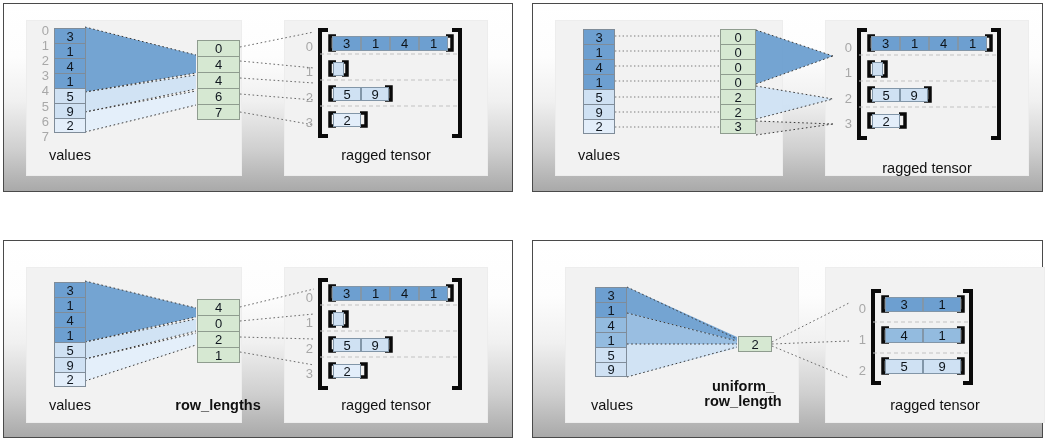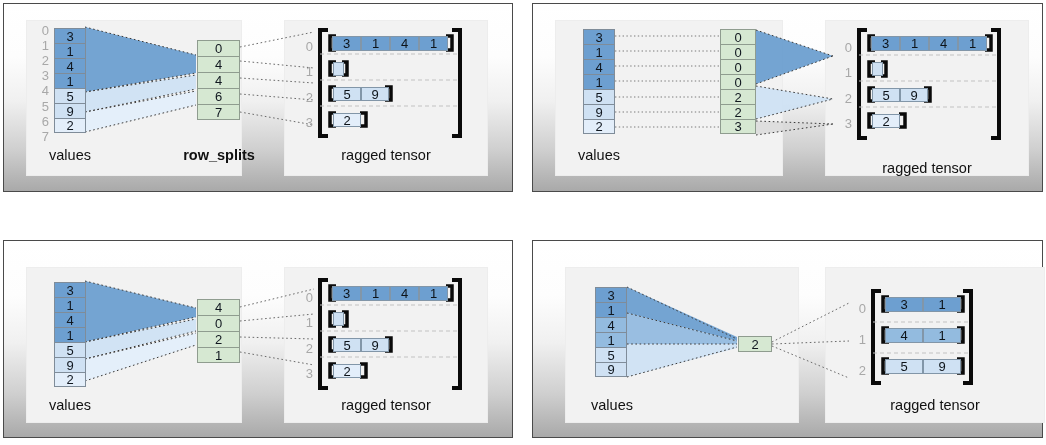--- a/index.html
+++ b/index.html
@@ -149,21 +149,20 @@
 
     <div class="col" style="left:193px;top:36px;width:43px;">
       <div class="gcell" style="height:16px;">0</div>
       <div class="gcell" style="height:16px;">4</div>
       <div class="gcell" style="height:16px;">4</div>
       <div class="gcell" style="height:16px;">6</div>
       <div class="gcell last" style="height:16px;">7</div>
     </div>
 
     <div class="cap" style="left:28px;top:144px;width:76px;">values</div>
-    <div class="cap b" style="left:140px;top:144px;width:150px;">row_splits</div>
     <div class="cap" style="left:306px;top:144px;width:152px;">ragged tensor</div>
 
     <div class="rtbox" style="left:310px;top:24px;width:152px;height:110px;">
       <svg class="ov" width="152" height="112">
         <path d="M14,2 L6,2 L6,108 L14,108" stroke="#0a0a0a" stroke-width="4" fill="none"></path>
         <path d="M138,2 L146,2 L146,108 L138,108" stroke="#0a0a0a" stroke-width="4" fill="none"></path>
         <line x1="6" y1="26" x2="146" y2="26" stroke="#c2c2c2" stroke-width="1" stroke-dasharray="4,3"></line>
         <line x1="6" y1="52" x2="146" y2="52" stroke="#c2c2c2" stroke-width="1" stroke-dasharray="4,3"></line>
         <line x1="6" y1="78" x2="146" y2="78" stroke="#c2c2c2" stroke-width="1" stroke-dasharray="4,3"></line>
 
@@ -334,20 +333,21 @@
     </div>
 
     <div class="col" style="left:193px;top:58px;width:43px;">
       <div class="gcell" style="height:16px;">4</div>
       <div class="gcell" style="height:16px;">0</div>
       <div class="gcell" style="height:16px;">2</div>
       <div class="gcell last" style="height:16px;">1</div>
     </div>
 
     <div class="cap" style="left:28px;top:157px;width:76px;">values</div>
+    <div class="cap b" style="left:134px;top:157px;width:160px;">row_lengths</div>
     <div class="cap" style="left:306px;top:157px;width:152px;">ragged tensor</div>
 
     <div class="rtbox" style="left:310px;top:37px;width:152px;height:112px;">
       <svg class="ov" width="152" height="114">
         <path d="M14,2 L6,2 L6,110 L14,110" stroke="#0a0a0a" stroke-width="4" fill="none"></path>
         <path d="M138,2 L146,2 L146,110 L138,110" stroke="#0a0a0a" stroke-width="4" fill="none"></path>
         <line x1="6" y1="27" x2="146" y2="27" stroke="#c2c2c2" stroke-width="1" stroke-dasharray="4,3"></line>
         <line x1="6" y1="53" x2="146" y2="53" stroke="#c2c2c2" stroke-width="1" stroke-dasharray="4,3"></line>
         <line x1="6" y1="79" x2="146" y2="79" stroke="#c2c2c2" stroke-width="1" stroke-dasharray="4,3"></line>
         <path d="M22,8 L16,8 L16,22 L22,22" stroke="#0a0a0a" stroke-width="3.5" fill="none"></path>
@@ -412,20 +412,22 @@
       <div class="cell bl-1" style="height:15px;">1</div>
       <div class="cell bl-2" style="height:15px;">5</div>
       <div class="cell bl-2 last" style="height:15px;">9</div>
     </div>
 
     <div class="col" style="left:205px;top:95px;width:34px;">
       <div class="gcell solo" style="height:16px;">2</div>
     </div>
 
     <div class="cap" style="left:36px;top:157px;width:86px;">values</div>
+    <div class="cap b" style="left:150px;top:138px;width:120px;">uniform_
+row_length</div>
     <div class="cap" style="left:326px;top:157px;width:152px;">ragged tensor</div>
 
     <div class="rtbox" style="left:334px;top:48px;width:110px;height:98px;">
       <svg class="ov" width="110" height="98">
         <path d="M14,2 L6,2 L6,94 L14,94" stroke="#0a0a0a" stroke-width="4" fill="none"></path>
         <path d="M96,2 L104,2 L104,94 L96,94" stroke="#0a0a0a" stroke-width="4" fill="none"></path>
         <line x1="6" y1="33" x2="104" y2="33" stroke="#c2c2c2" stroke-width="1" stroke-dasharray="4,3"></line>
         <line x1="6" y1="64" x2="104" y2="64" stroke="#c2c2c2" stroke-width="1" stroke-dasharray="4,3"></line>
         <path d="M22,8 L16,8 L16,22 L22,22" stroke="#0a0a0a" stroke-width="3.5" fill="none"></path>
         <path d="M90,8 L96,8 L96,22 L90,22" stroke="#0a0a0a" stroke-width="3.5" fill="none"></path>

